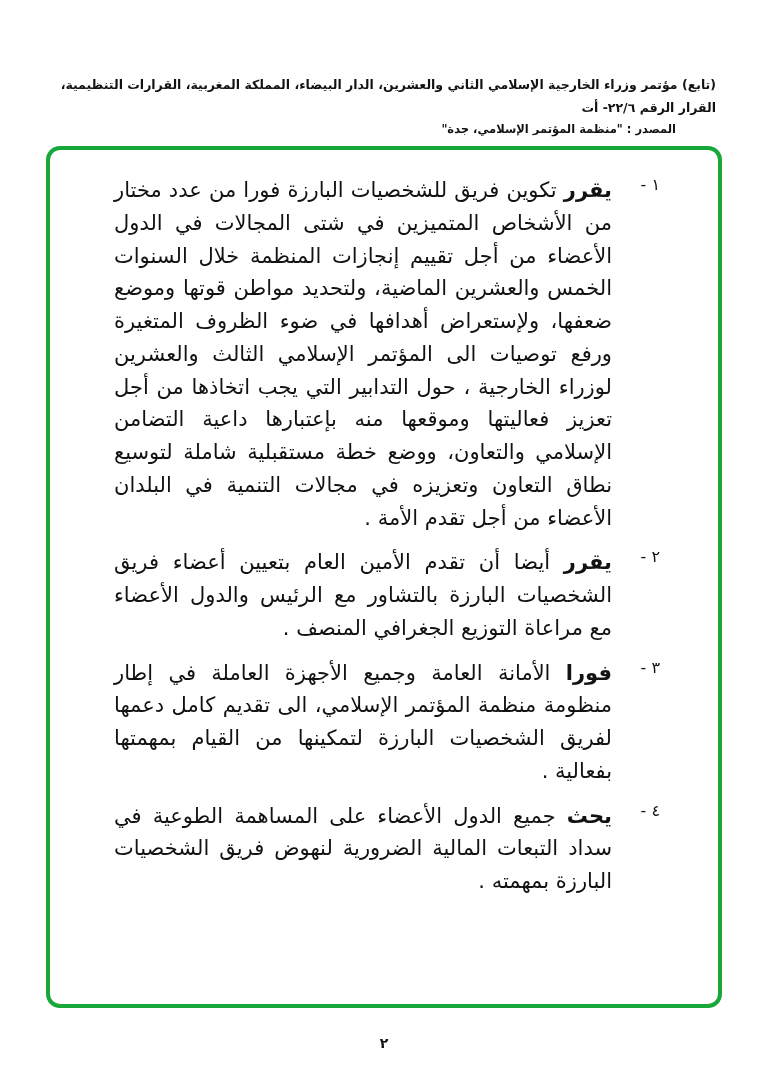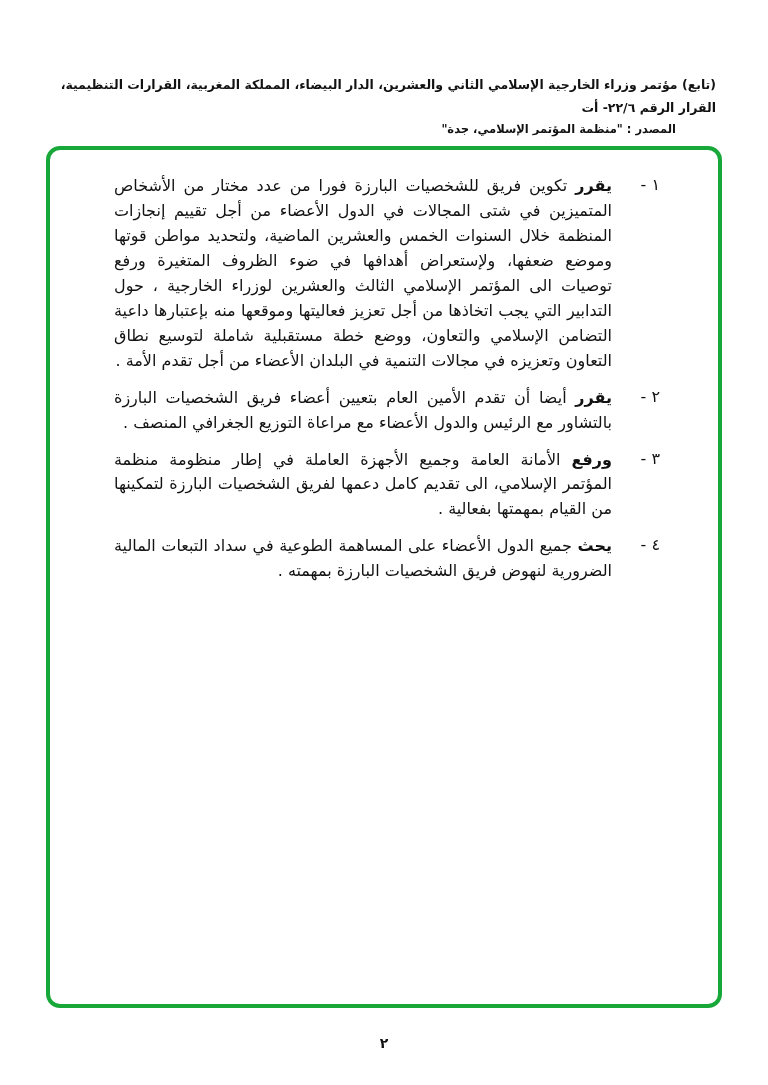--- a/index.html
+++ b/index.html
@@ -70,21 +70,21 @@
   }
   .item-num {
     flex: 0 0 48px;
     width: 48px;
     font-size: 16px;
     padding-top: 1px;
     white-space: nowrap;
   }
   .item-text {
     flex: 1;
-    font-size: 16px;
+    font-size: 21px;
     line-height: 1.56;
     text-align: justify;
     text-justify: inter-word;
   }
   .lead {
     font-weight: bold;
   }
 
   
   .page-number {
@@ -122,21 +122,21 @@
         <div class="item-num">٢ -</div>
         <div class="item-text">
           <span class="lead">يقرر</span>
           <span>أيضا أن تقدم الأمين العام بتعيين أعضاء فريق الشخصيات البارزة بالتشاور مع الرئيس والدول الأعضاء مع مراعاة التوزيع الجغرافي المنصف .</span>
         </div>
       </div>
 
       <div class="item">
         <div class="item-num">٣ -</div>
         <div class="item-text">
-          <span class="lead">ورفع</span>
+          <span class="lead">فورا</span>
           <span>الأمانة العامة وجميع الأجهزة العاملة في إطار منظومة منظمة المؤتمر الإسلامي، الى تقديم كامل دعمها لفريق الشخصيات البارزة لتمكينها من القيام بمهمتها بفعالية .</span>
         </div>
       </div>
 
       <div class="item">
         <div class="item-num">٤ -</div>
         <div class="item-text">
           <span class="lead">يحث</span>
           <span>جميع الدول الأعضاء على المساهمة الطوعية في سداد التبعات المالية الضرورية لنهوض فريق الشخصيات البارزة بمهمته .</span>
         </div>

